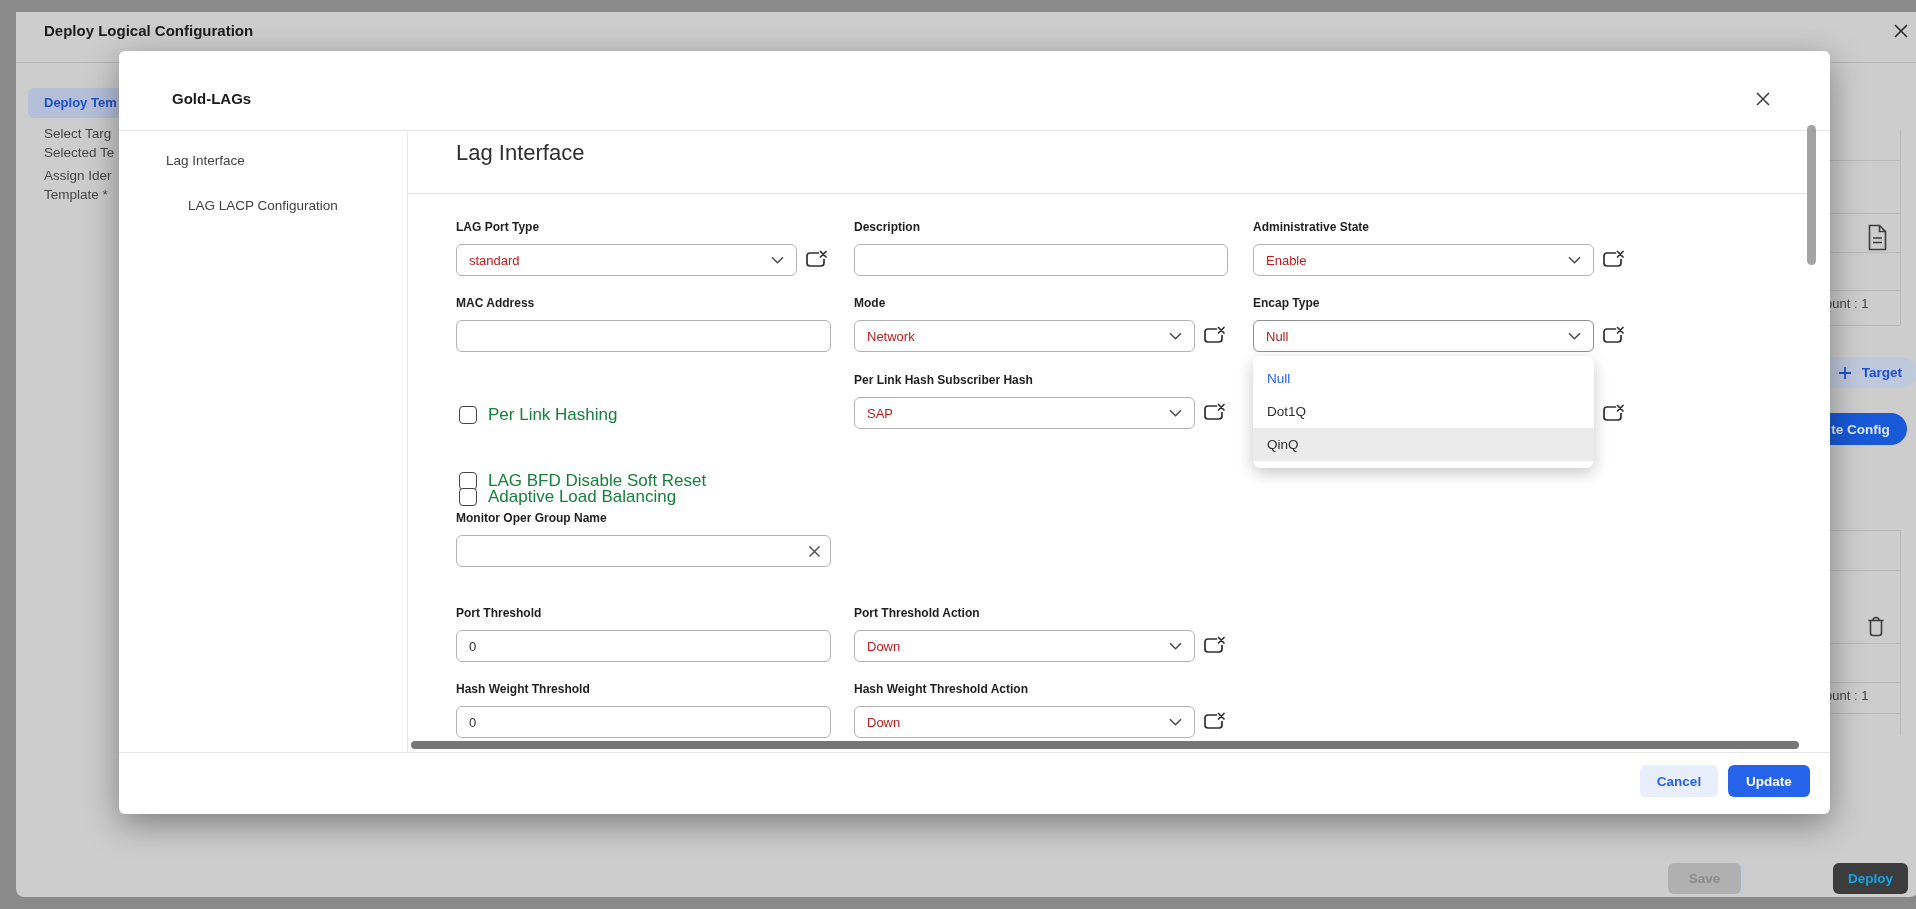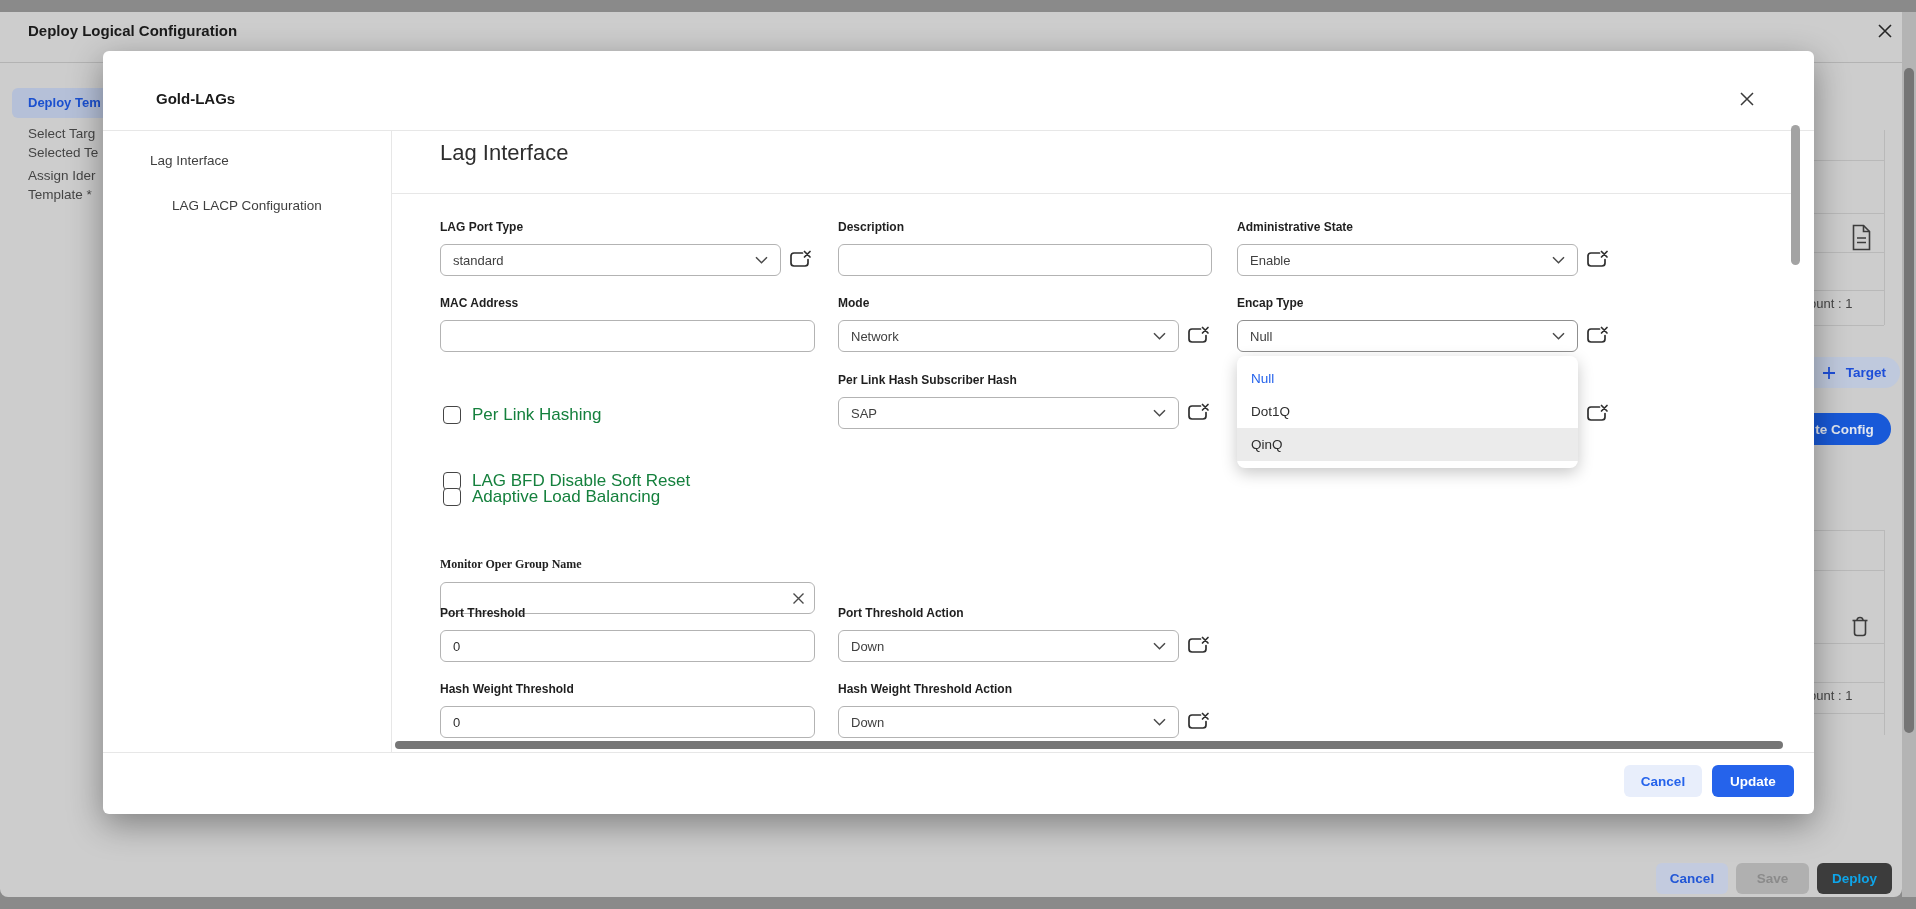--- a/index.html
+++ b/index.html
@@ -1,18 +1,18 @@
 <!DOCTYPE html>
 <html><head>
 <meta charset="utf-8">
 <style>
   * { margin:0; padding:0; box-sizing:border-box; }
   html,body { width:1916px; height:909px; overflow:hidden; background:#8a8a8a;
               font-family:"Liberation Sans", sans-serif; }
-  .screen { position:relative; width:1888px; height:909px; background:#8a8a8a; }
+  .screen { position:relative; width:1888px; height:909px; background:#8a8a8a;margin-left:16px; }
 
   
   .bg-dialog { position:absolute; left:0; top:12px; width:1902px; height:885px;
                background:#cdcdcd; border-radius:0 0 8px 8px; z-index:1; }
   .bg-title { position:absolute; left:28px; top:10px; font-size:15px; font-weight:bold; color:#1b1b1b; }
   .bg-close { position:absolute; left:1874px; top:8px; width:22px; height:22px; cursor:pointer; }
   .bg-hdr-divider { position:absolute; left:0; top:50px; width:1902px; height:1px; background:#b3b3b3; }
 
   .side-pill { position:absolute; left:12px; top:76px; width:120px; height:30px;
                background:#b5c0d8; border-radius:6px; }
@@ -34,21 +34,21 @@
 
   .note-strip { position:absolute; left:0; top:796px; width:1902px; height:30px;
                 border-top:1px solid #b6b6b6; border-bottom:1px solid #b6b6b6;
                 display:flex; align-items:center; }
   .note-strip span { margin-left:300px; font-size:13.5px; color:#383838; }
 
   .bg-btn { position:absolute; top:851px; height:31px; border-radius:6px; border:none;
             font-size:13.5px; font-weight:bold; display:flex; align-items:center;
             justify-content:center; cursor:pointer; font-family:inherit; }
   .bg-cancel { left:1656px; width:72px; background:#c3cbdf; color:#2156d6; }
-  .bg-save   { left:1736px; width:73px; background:#b0b0b0; color:#8b8b8b; }
+  .bg-save   { left:1652px; width:73px; background:#b0b0b0; color:#8b8b8b; }
   .bg-deploy { left:1817px; width:75px; background:#3c3c3c; color:#0ea5e9; }
 
   .page-scroll-track { position:absolute; left:1902px; top:12px; width:14px; height:885px; background:#b4b4b4; }
   .page-scroll-thumb { position:absolute; left:2px; top:56px; width:10px; height:665px;
                        background:#757575; border-radius:5px; }
 
   
   .modal { position:absolute; left:103px; top:51px; width:1711px; height:763px; background:#ffffff;
            border-radius:6px; box-shadow:0 10px 34px rgba(0,0,0,.38); z-index:10; }
   .modal-title { position:absolute; left:53px; top:39px; font-size:15px; font-weight:bold; color:#1a1a1a; }
@@ -57,21 +57,21 @@
 
   .nav-item { position:absolute; font-size:13.5px; color:#3f3f3f; cursor:pointer; }
 
   .section-title { position:absolute; left:337px; top:89px; font-size:22px; color:#2e2e2e; font-weight:400; }
 
   .fg { position:absolute; }
   .flabel { font-size:12px; font-weight:bold; color:#1f1f1f; margin-bottom:10px; white-space:nowrap; }
   .frow { display:flex; align-items:center; gap:7px; }
   .sel { width:341px; height:32px; border:1px solid #b3b3b3; border-radius:6px; background:#fff;
          display:flex; align-items:center; padding:0 12px; cursor:pointer; }
-  .sel .sval { flex:1; font-size:13px; color:#404040; }
+  .sel .sval { flex:1; font-size:13px; color:#b91c1c; }
   .txt { width:375px; height:32px; border:1px solid #b3b3b3; border-radius:6px; background:#fff;
          padding:0 12px; font-size:13px; color:#2e2e2e; font-family:inherit; outline:none; }
   .txt.w2 { width:374px; }
   .clear-ic { display:inline-flex; cursor:pointer; }
   .input-wrap { position:relative; width:375px; }
   .input-clear { position:absolute; right:10px; top:9px; cursor:pointer; }
 
   .cbrow { position:absolute; display:flex; align-items:center; gap:11px; }
   .cb { width:18px; height:18px; border:1.6px solid #454545; border-radius:4px; background:#fff; cursor:pointer; }
   .cblabel { font-size:17px; color:#15803d; }
@@ -295,21 +295,21 @@
 
     <div class="cbrow" style="left:340px; top:420px;">
       <span class="cb"></span>
       <span class="cblabel">LAG BFD Disable Soft Reset</span>
     </div>
     <div class="cbrow" style="left:340px; top:436px;">
       <span class="cb"></span>
       <span class="cblabel">Adaptive Load Balancing</span>
     </div>
 
-    <div class="fg" style="left:337px; top:506px;font-family:Liberation Serif, serif;">
+    <div class="fg" style="left:337px; top:460px;">
       <div class="flabel">Monitor Oper Group Name</div>
       <div class="input-wrap">
         <input class="txt" type="text" value="" style="">
         <span class="input-clear">
           <svg width="13" height="13" viewBox="0 0 13 13">
               <path d="M1.5 1.5 L11.5 11.5 M11.5 1.5 L1.5 11.5" stroke="#4a4a4a" stroke-width="1.4"></path>
             </svg>
         </span>
       </div>
     </div>

